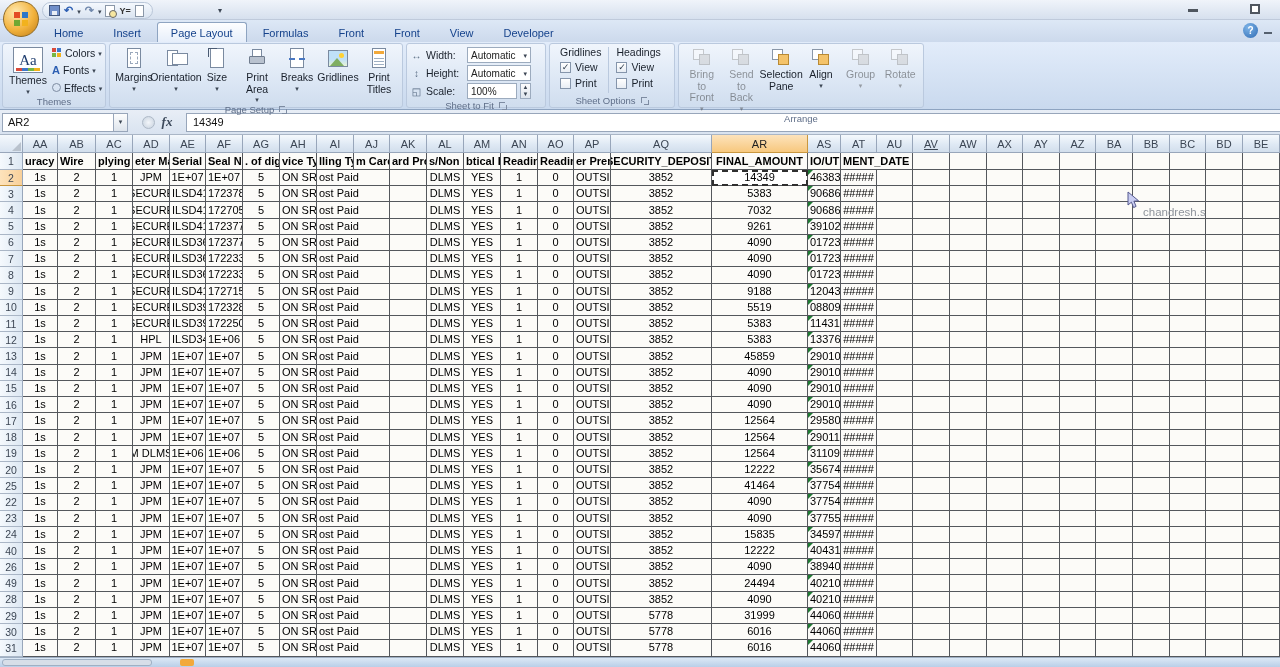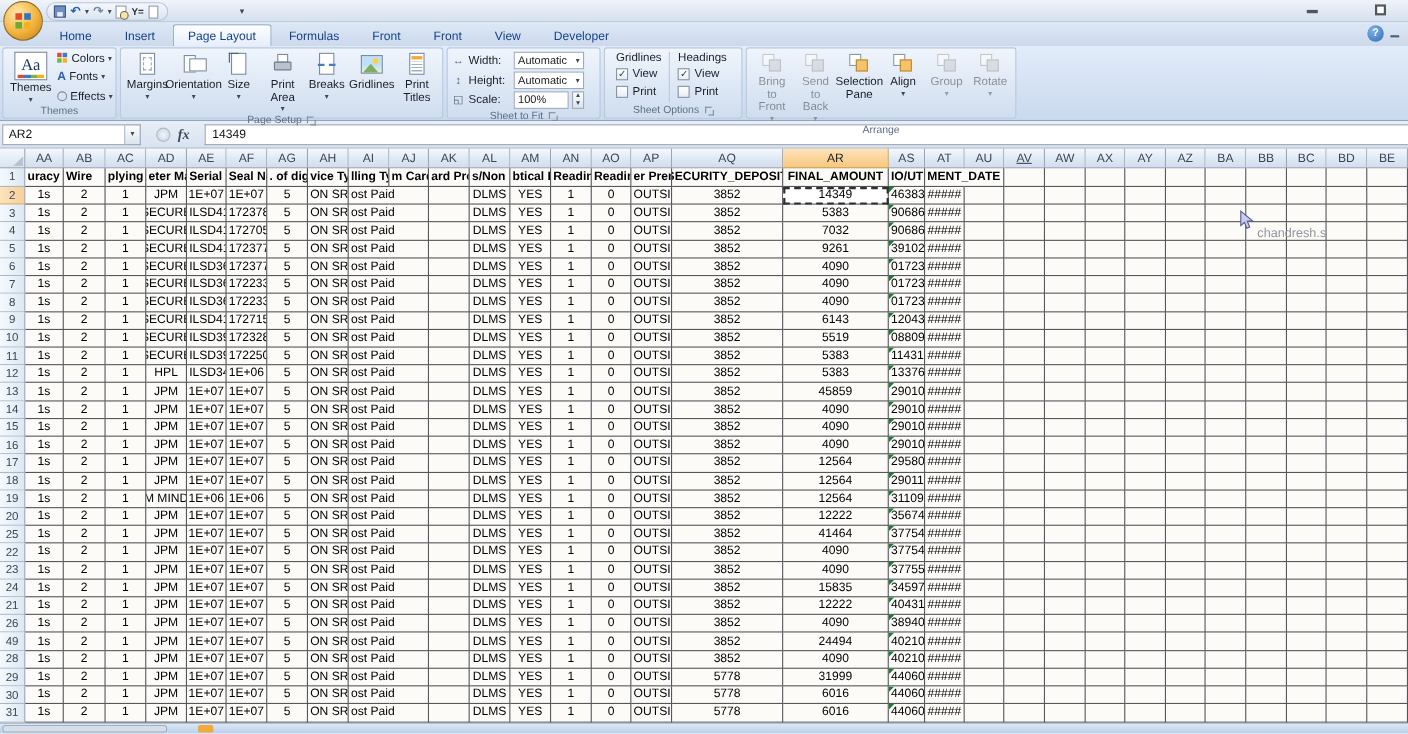--- a/index.html
+++ b/index.html
@@ -755,21 +755,21 @@
       <div class="c left" style="width: 37px;">ON SRE</div>
       <div class="c left spill" style="width: 37px;">ost Paid</div>
       <div class="c" style="width: 36px;"></div>
       <div class="c" style="width: 37px;"></div>
       <div class="c" style="width: 37px;">DLMS</div>
       <div class="c" style="width: 37px;">YES</div>
       <div class="c" style="width: 37px;">1</div>
       <div class="c" style="width: 36px;">0</div>
       <div class="c left" style="width: 37px;">OUTSIDE</div>
       <div class="c" style="width: 101px;">3852</div>
-      <div class="c" style="width: 96px;">6143</div>
+      <div class="c" style="width: 96px;">9188</div>
       <div class="c left tri" style="width: 33px;">120432</div>
       <div class="c" style="width: 36px;">#####</div>
       <div class="c" style="width: 36px;"></div>
       <div class="c" style="width: 37px;"></div>
       <div class="c" style="width: 37px;"></div>
       <div class="c" style="width: 36px;"></div>
       <div class="c" style="width: 37px;"></div>
       <div class="c" style="width: 36px;"></div>
       <div class="c" style="width: 37px;"></div>
       <div class="c" style="width: 37px;"></div>
@@ -1081,21 +1081,21 @@
       <div class="c" style="width: 37px;"></div>
       <div class="c" style="width: 36px;"></div>
       <div class="c" style="width: 37px;"></div>
       <div class="c" style="width: 37px;"></div>
     </div>
     <div class="r">
       <div class="rowhdr">19</div>
       <div class="c" style="width: 35px;">1s</div>
       <div class="c" style="width: 38px;">2</div>
       <div class="c" style="width: 37px;">1</div>
-      <div class="c" style="width: 37px;">M MIND</div>
+      <div class="c" style="width: 37px;">M DLMS</div>
       <div class="c" style="width: 36px;">1E+06</div>
       <div class="c" style="width: 37px;">1E+06</div>
       <div class="c" style="width: 37px;">5</div>
       <div class="c left" style="width: 37px;">ON SRE</div>
       <div class="c left spill" style="width: 37px;">ost Paid</div>
       <div class="c" style="width: 36px;"></div>
       <div class="c" style="width: 37px;"></div>
       <div class="c" style="width: 37px;">DLMS</div>
       <div class="c" style="width: 37px;">YES</div>
       <div class="c" style="width: 37px;">1</div>
@@ -1281,21 +1281,21 @@
       <div class="c" style="width: 36px;"></div>
       <div class="c" style="width: 37px;"></div>
       <div class="c" style="width: 36px;"></div>
       <div class="c" style="width: 37px;"></div>
       <div class="c" style="width: 37px;"></div>
       <div class="c" style="width: 36px;"></div>
       <div class="c" style="width: 37px;"></div>
       <div class="c" style="width: 37px;"></div>
     </div>
     <div class="r">
-      <div class="rowhdr">21</div>
+      <div class="rowhdr">40</div>
       <div class="c" style="width: 35px;">1s</div>
       <div class="c" style="width: 38px;">2</div>
       <div class="c" style="width: 37px;">1</div>
       <div class="c" style="width: 37px;">JPM</div>
       <div class="c" style="width: 36px;">1E+07</div>
       <div class="c" style="width: 37px;">1E+07</div>
       <div class="c" style="width: 37px;">5</div>
       <div class="c left" style="width: 37px;">ON SRE</div>
       <div class="c left spill" style="width: 37px;">ost Paid</div>
       <div class="c" style="width: 36px;"></div>

